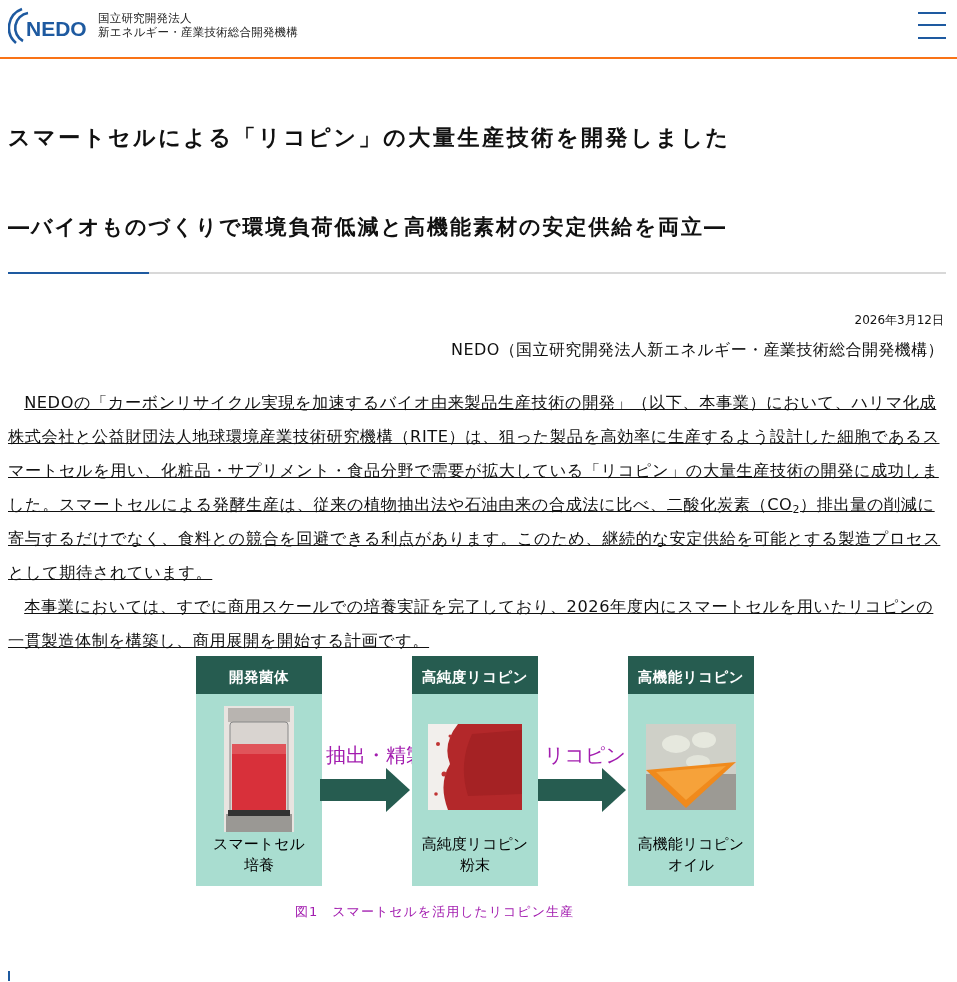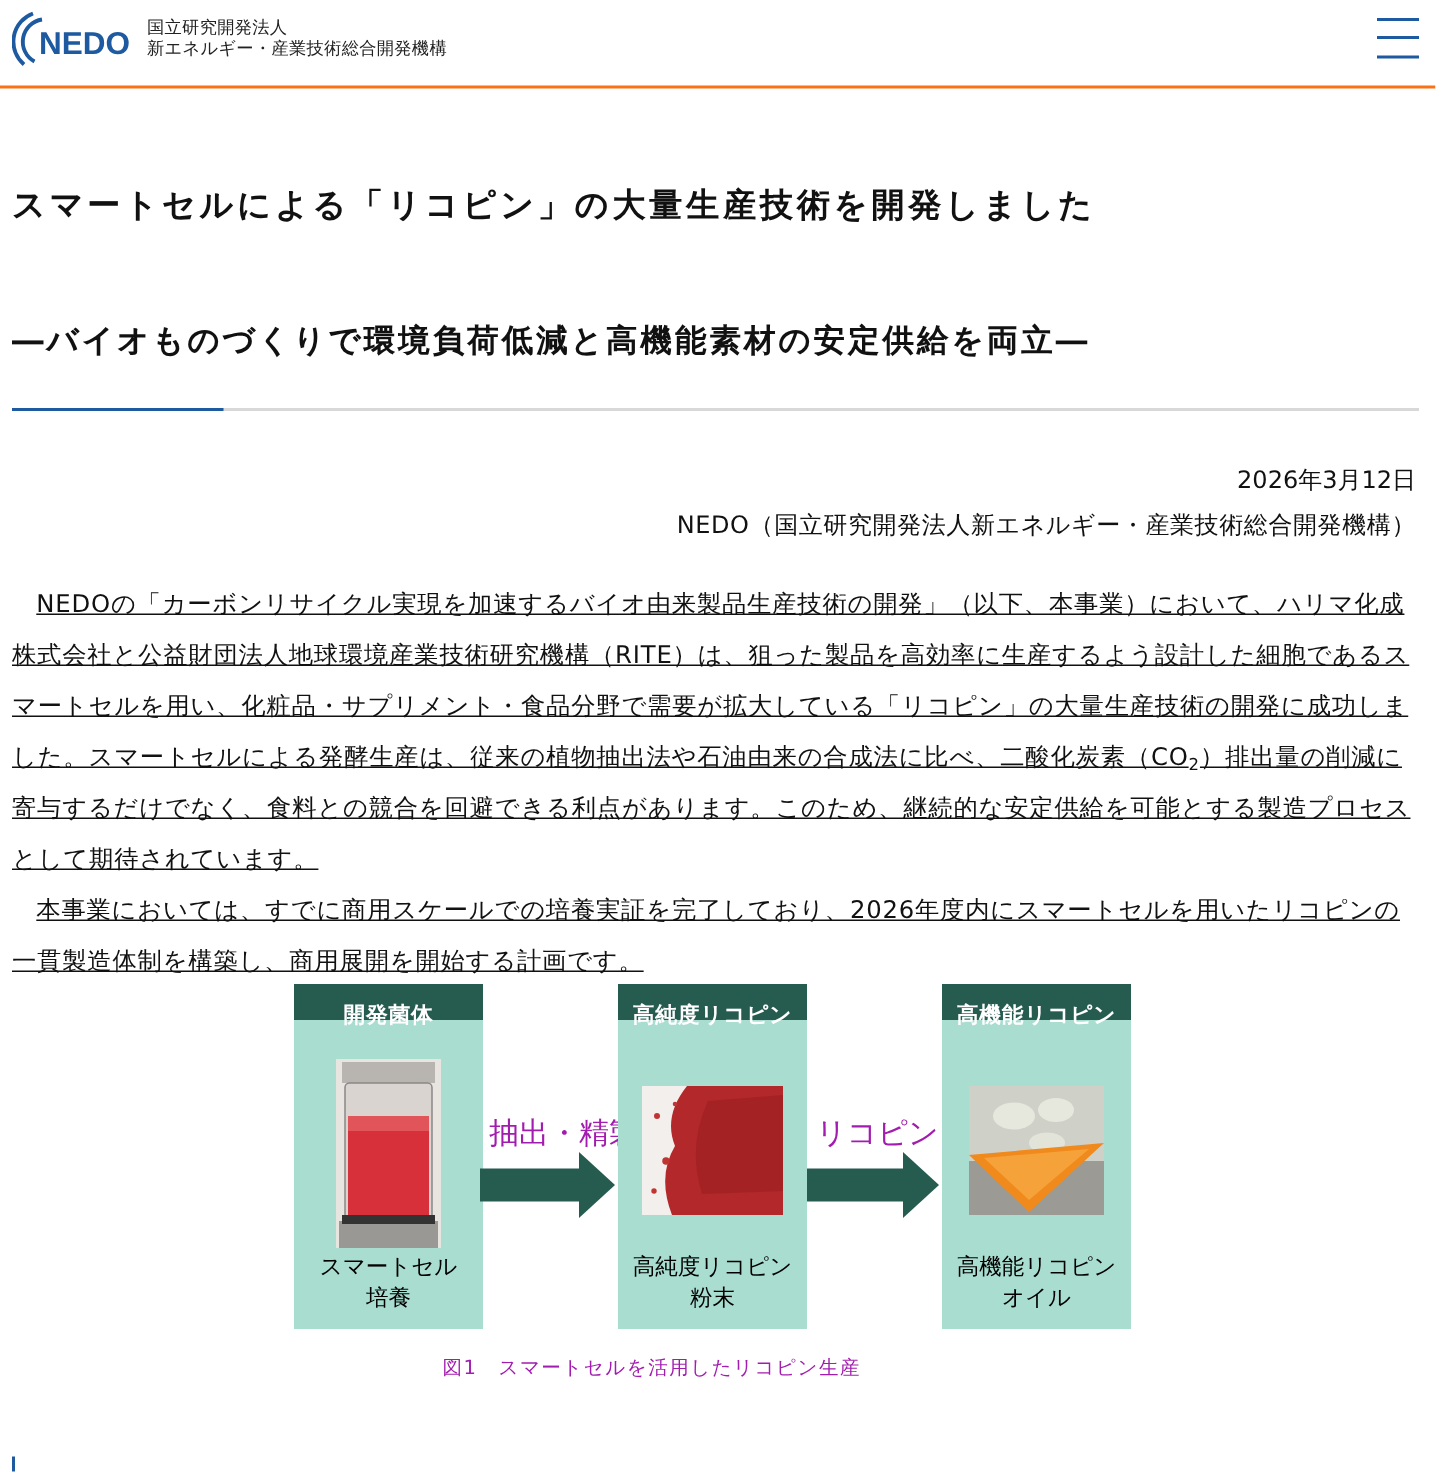--- a/index.html
+++ b/index.html
@@ -14,30 +14,30 @@
   .menu-btn span:nth-child(1) { top: 2px; }
   .menu-btn span:nth-child(2) { top: 14px; }
   .menu-btn span:nth-child(3) { top: 27px; }
 
   .title { position: absolute; left: 8px; top: 116px; width: 940px; font-size: 22px; font-weight: bold; line-height: 44px; letter-spacing: 2.6px; color: #111; }
   .subtitle { position: absolute; left: 8px; top: 210px; width: 940px; font-size: 21px; font-weight: bold; line-height: 34px; letter-spacing: 2px; color: #111; }
 
   .divider-gray { position: absolute; left: 8px; top: 272px; width: 938px; height: 2px; background: #d8d8d8; }
   .divider-blue { position: absolute; left: 8px; top: 272px; width: 141px; height: 2px; background: #1e5aa0; }
 
-  .date { position: absolute; right: 13px; top: 308px; font-size: 16px; line-height: 24px; color: #111; text-align: right; }
+  .date { position: absolute; right: 13px; top: 308px; font-size: 12px; line-height: 24px; color: #111; text-align: right; }
   .org { position: absolute; right: 13px; top: 338px; font-size: 16px; line-height: 24px; color: #111; text-align: right; letter-spacing: 0.4px; }
 
   .body-text { position: absolute; left: 8px; top: 386px; width: 940px; font-size: 16.2px; line-height: 34px; color: #111; letter-spacing: 0.55px; text-decoration: underline; }
   .body-text p { text-indent: 1em; }
   .body-text sub { font-size: 11px; vertical-align: -3px; line-height: 0; }
 
   .figure { position: absolute; left: 196px; top: 656px; width: 558px; height: 230px; }
   .panel { position: absolute; top: 0; width: 126px; height: 230px; background: #a9ddd0; }
-  .panel-head { height: 24px; background: #265c50; color: #fff; font-size: 14.5px; font-weight: bold; text-align: center; line-height: 42px; letter-spacing: 0.5px; }
+  .panel-head { height: 38px; background: #265c50; color: #fff; font-size: 14.5px; font-weight: bold; text-align: center; line-height: 42px; letter-spacing: 0.5px; }
   .panel-img { position: absolute; left: 24px; top: 56px; width: 78px; height: 126px; }
   .panel-caption { position: absolute; left: 0; width: 126px; top: 178px; font-size: 15px; line-height: 21px; text-align: center; color: #000000; }
 
   .arrow { position: absolute; top: 113px; }
   .arrow-label { position: absolute; font-size: 20px; color: #a21caf; white-space: nowrap; }
 
   .fig-caption { position: absolute; left: 0; width: 869px; top: 903px; text-align: center; font-size: 13px; color: #a21caf; letter-spacing: 1px; }
 
   .bottom-mark { position: absolute; left: 8px; top: 971px; width: 2px; height: 10px; background: #1e5aa0; }
 </style>

